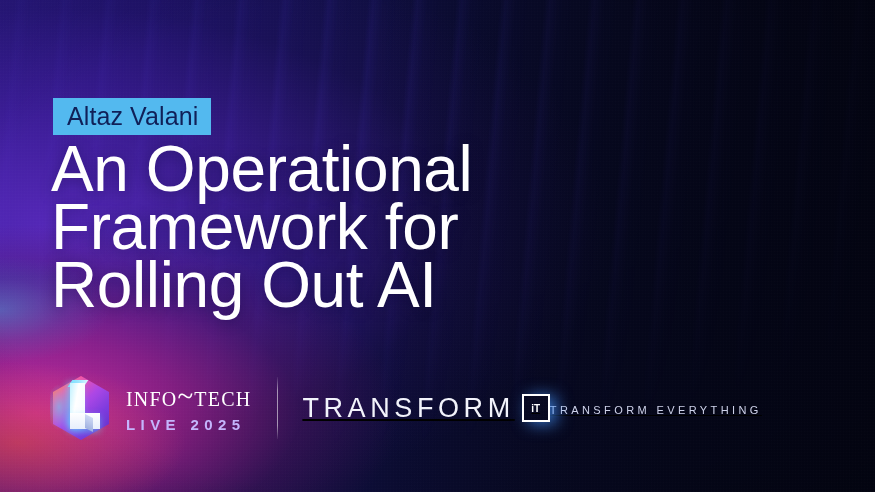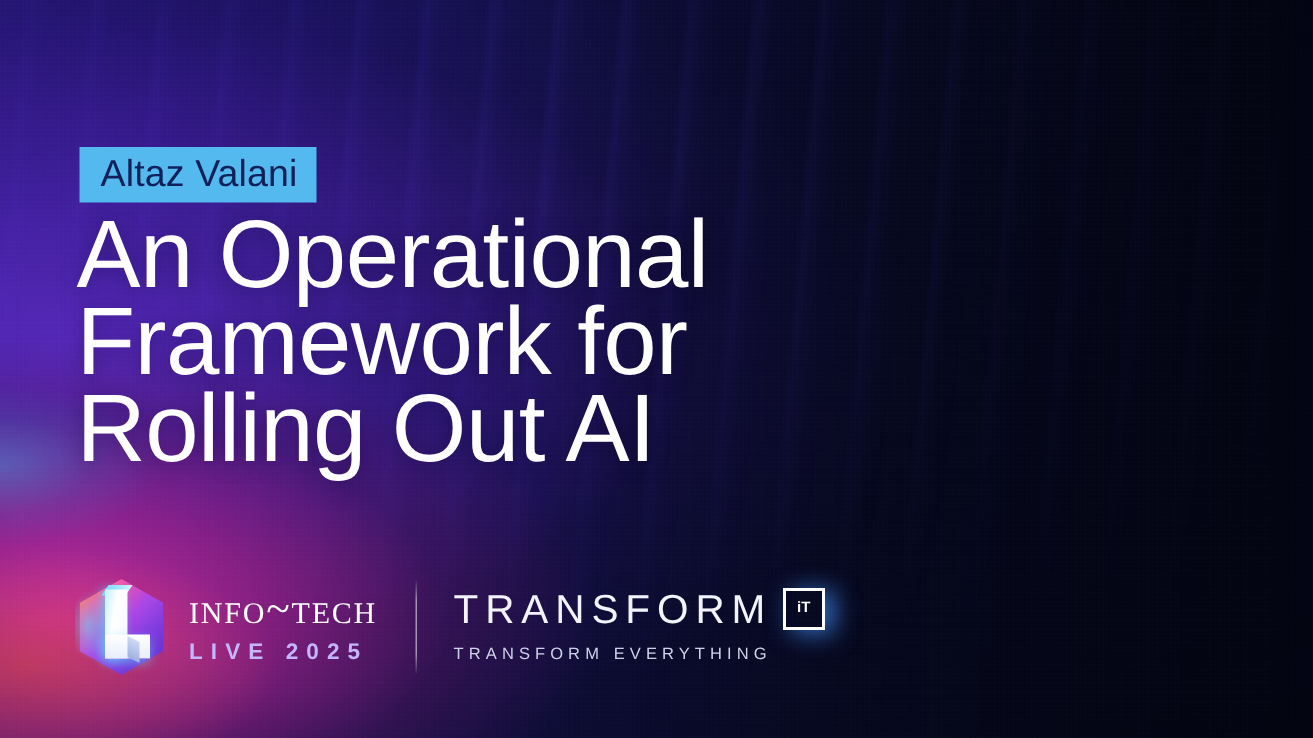--- a/index.html
+++ b/index.html
@@ -116,21 +116,21 @@
     letter-spacing: -0.4px;
     font-weight: 400;
     text-shadow: 0 2px 14px rgba(10,6,40,0.35);
   }
   .title-line { display: block; white-space: nowrap; }
 
   
   .lockup {
     position: absolute;
     left: 50px;
-    top: 380px;
+    top: 370px;
     height: 76px;
     display: flex;
     align-items: center;
   }
 
   .it-mark {
     position: relative;
     width: 62px;
     height: 70px;
     flex: 0 0 auto;
@@ -222,22 +222,23 @@
   .divider {
     width: 1px;
     height: 62px;
     margin: 0 24px 0 26px;
     background: linear-gradient(180deg, rgba(255,255,255,0.06) 0%, rgba(255,255,255,0.55) 22%, rgba(255,255,255,0.55) 78%, rgba(255,255,255,0.06) 100%);
     flex: 0 0 auto;
   }
 
   .tf-words {
     display: flex;
-    flex-direction: column;
+    flex-direction: row;
     justify-content: center;
+    text-decoration: underline;
   }
   .tf-main {
     display: flex;
     align-items: center;
     color: #f2f3fb;
     font-size: 27px;
     line-height: 28px;
     letter-spacing: 4.6px;
     white-space: nowrap;
   }

